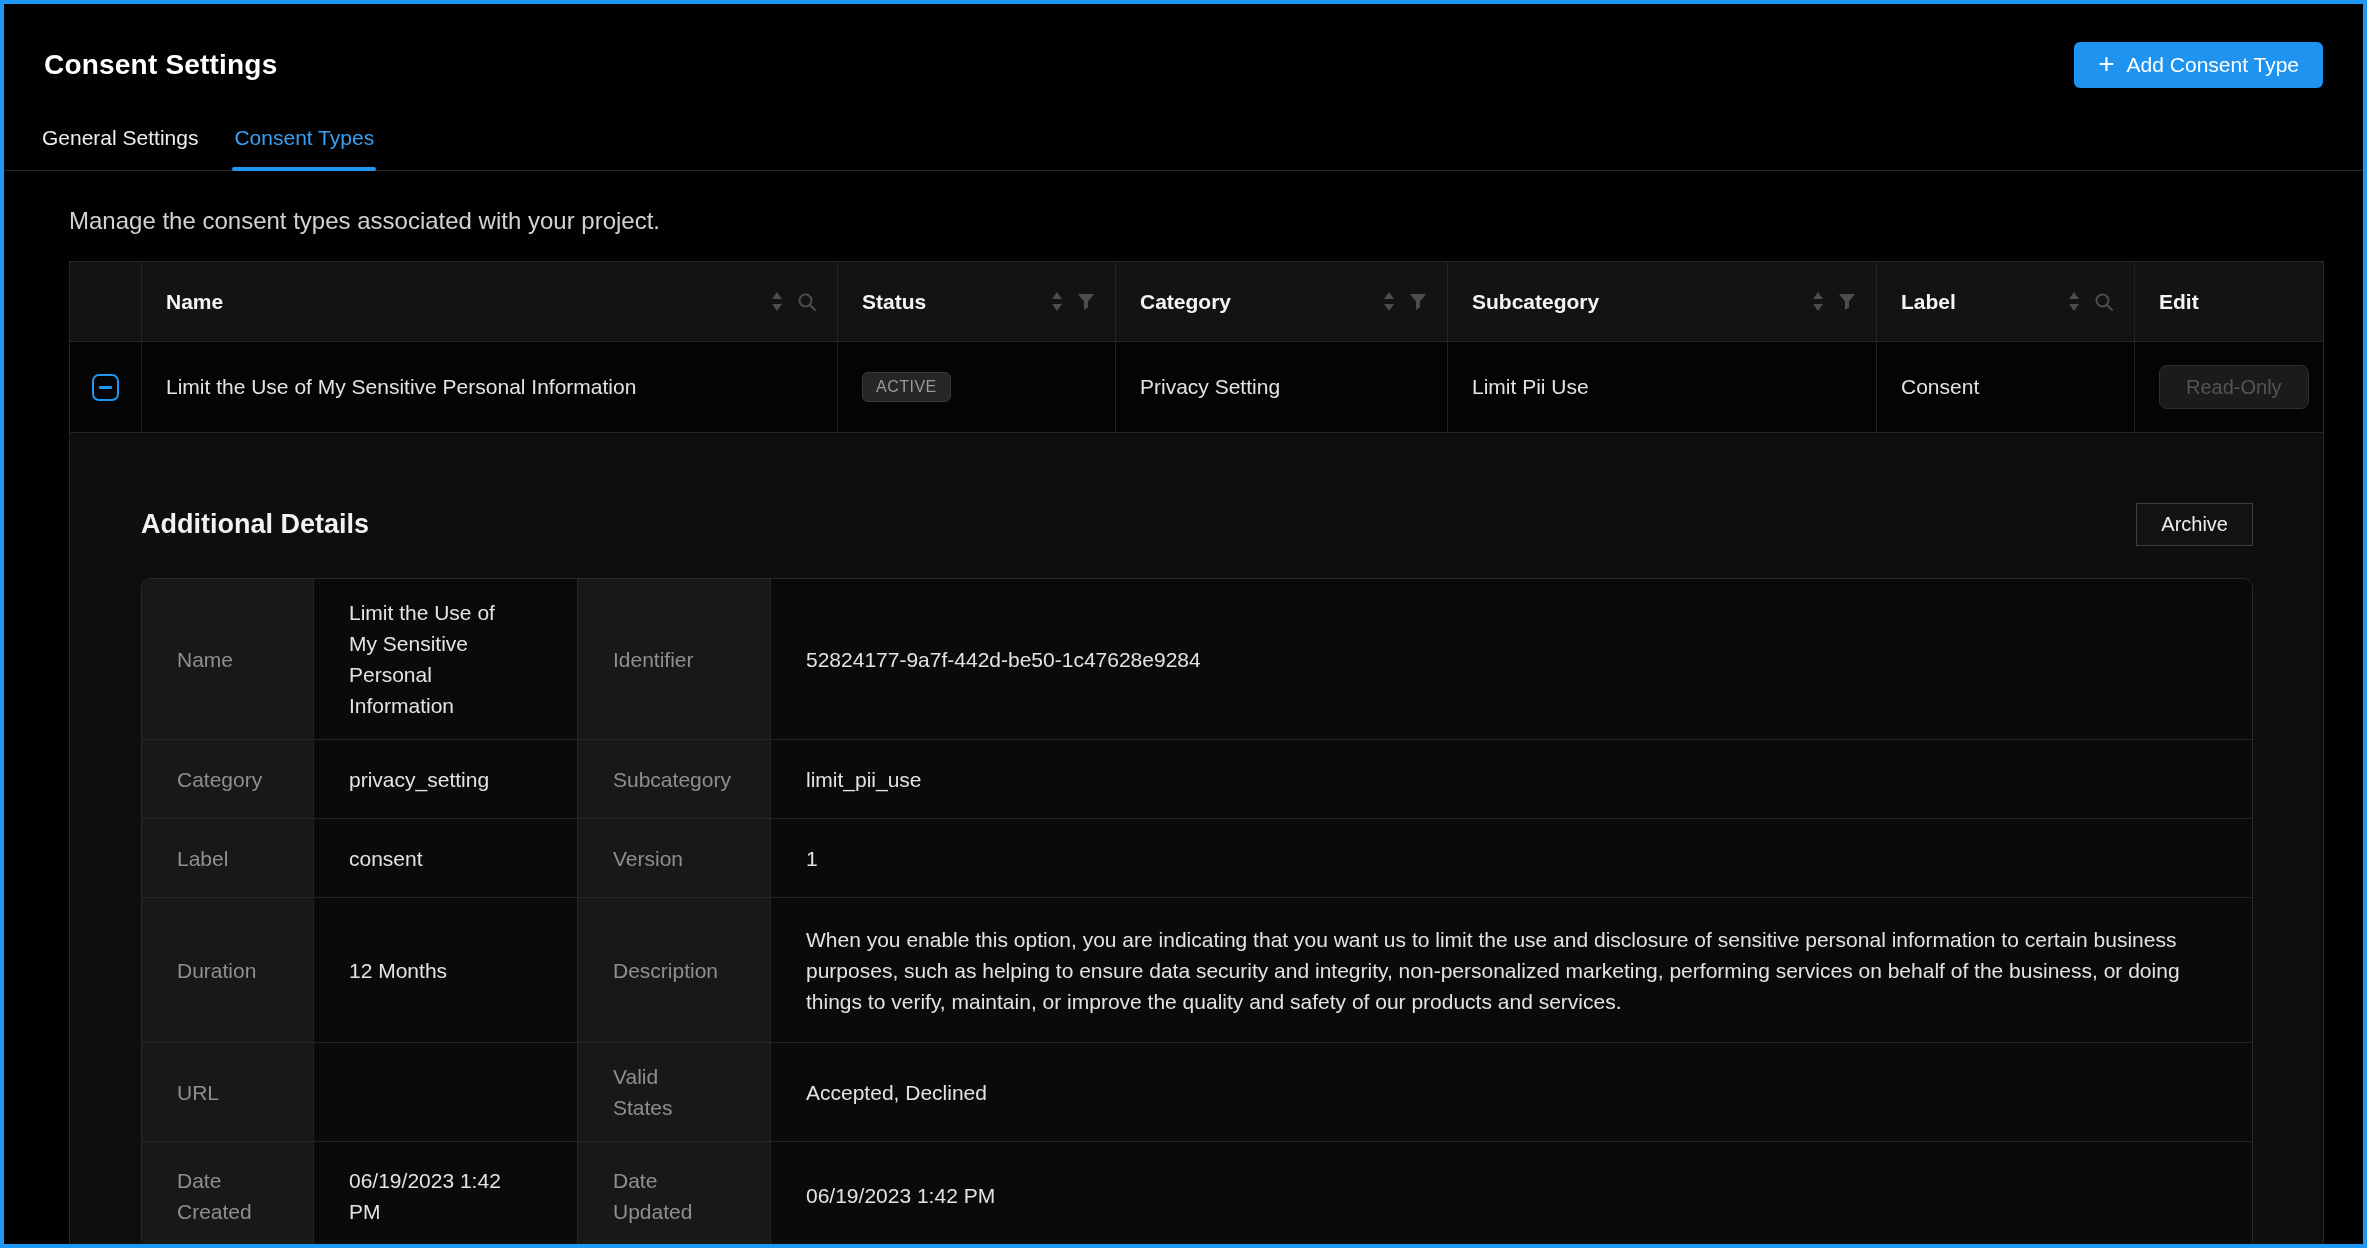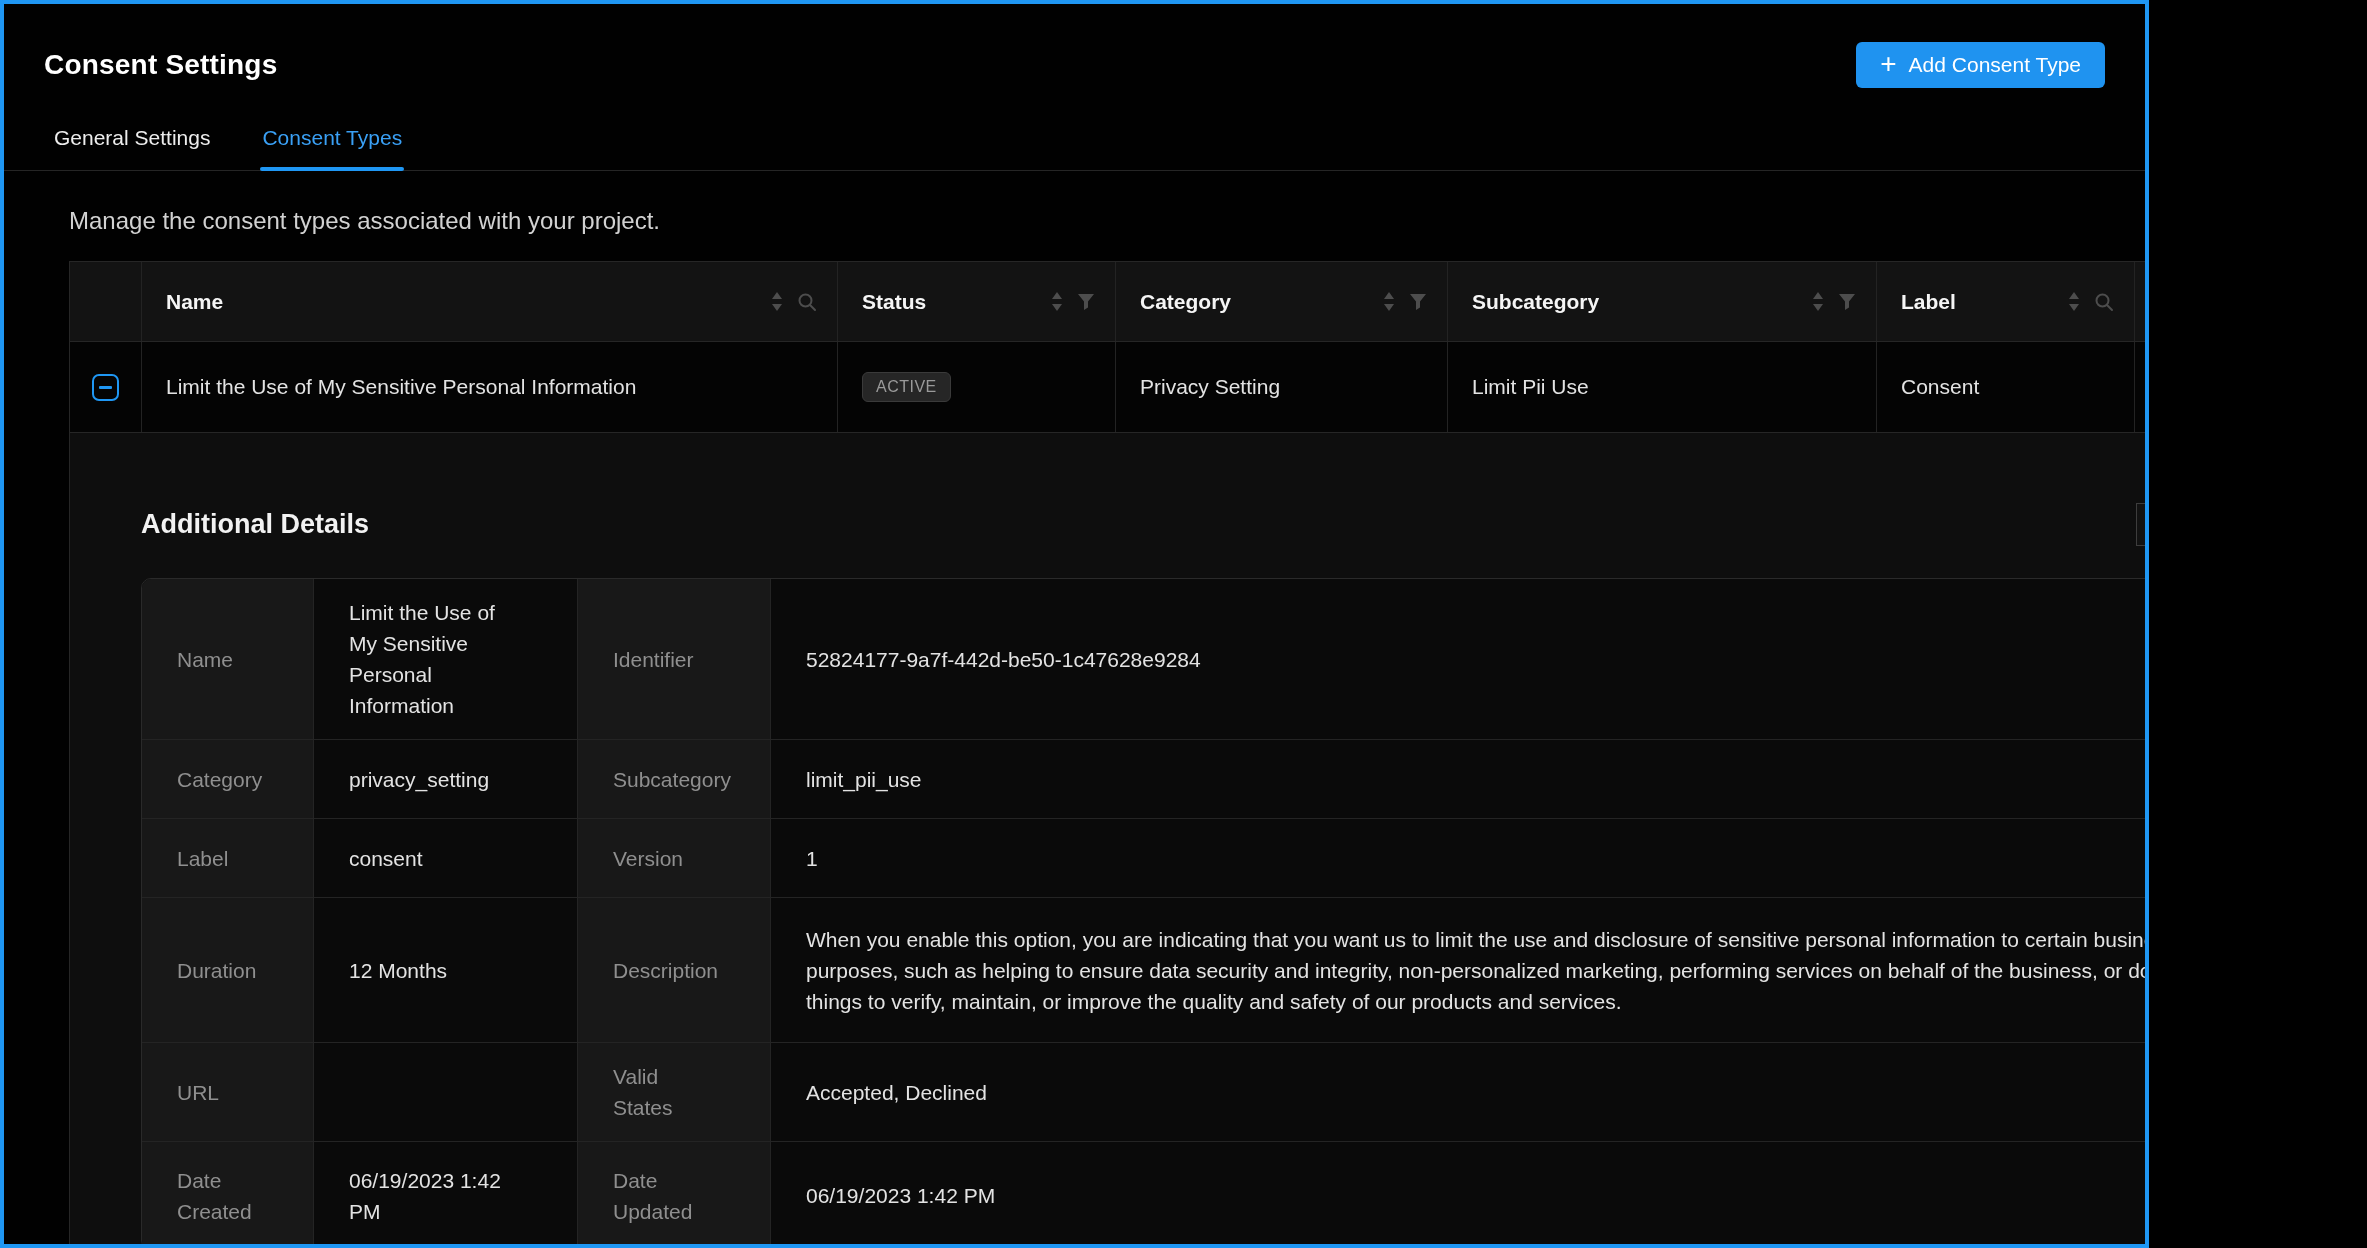--- a/index.html
+++ b/index.html
@@ -1,39 +1,39 @@
 <!DOCTYPE html>
 <html><head>
 <meta charset="utf-8">
 <style>
   * { margin:0; padding:0; box-sizing:border-box; }
   html,body { width:2367px; height:1248px; background:#000; overflow:hidden; }
   body { font-family:"Liberation Sans","DejaVu Sans",sans-serif; color:#e8e8e8; }
 
   .viewport{
-    position:relative; width:2149px; height:1248px;
+    position:relative; width:2367px; height:1248px;
     border:4px solid #1f97f4; background:#010101; overflow:hidden;
   }
 
   
   .topbar{
     display:flex; justify-content:space-between; align-items:center;
     padding:38px 40px 0 40px;
   }
   .page-title{ font-size:28px; font-weight:bold; color:#ffffff; letter-spacing:.2px; }
   .add-btn{
     display:flex; align-items:center; gap:12px;
     background:#1f93f0; color:#fff; border:none; border-radius:6px;
     height:46px; padding:0 24px; font-size:21px; font-family:inherit; cursor:pointer;
   }
   .add-btn .plus{ font-size:28px; font-weight:300; line-height:1; margin-top:-3px; }
 
   
   .tabs{
-    display:flex; gap:48px; margin-top:26px; padding-left:48px;
+    display:flex; gap:32px; margin-top:26px; padding-left:36px;
     border-bottom:1px solid #252525;
   }
   .tab{
     position:relative; padding:12px 2px 20px; font-size:21px; color:#ededed; cursor:pointer;
   }
   .tab.active{ color:#3aa0f5; }
   .tab.active::after{
     content:""; position:absolute; left:0; right:0; bottom:-1px; height:4px;
     background:#1f97f4; border-radius:2px;
   }

